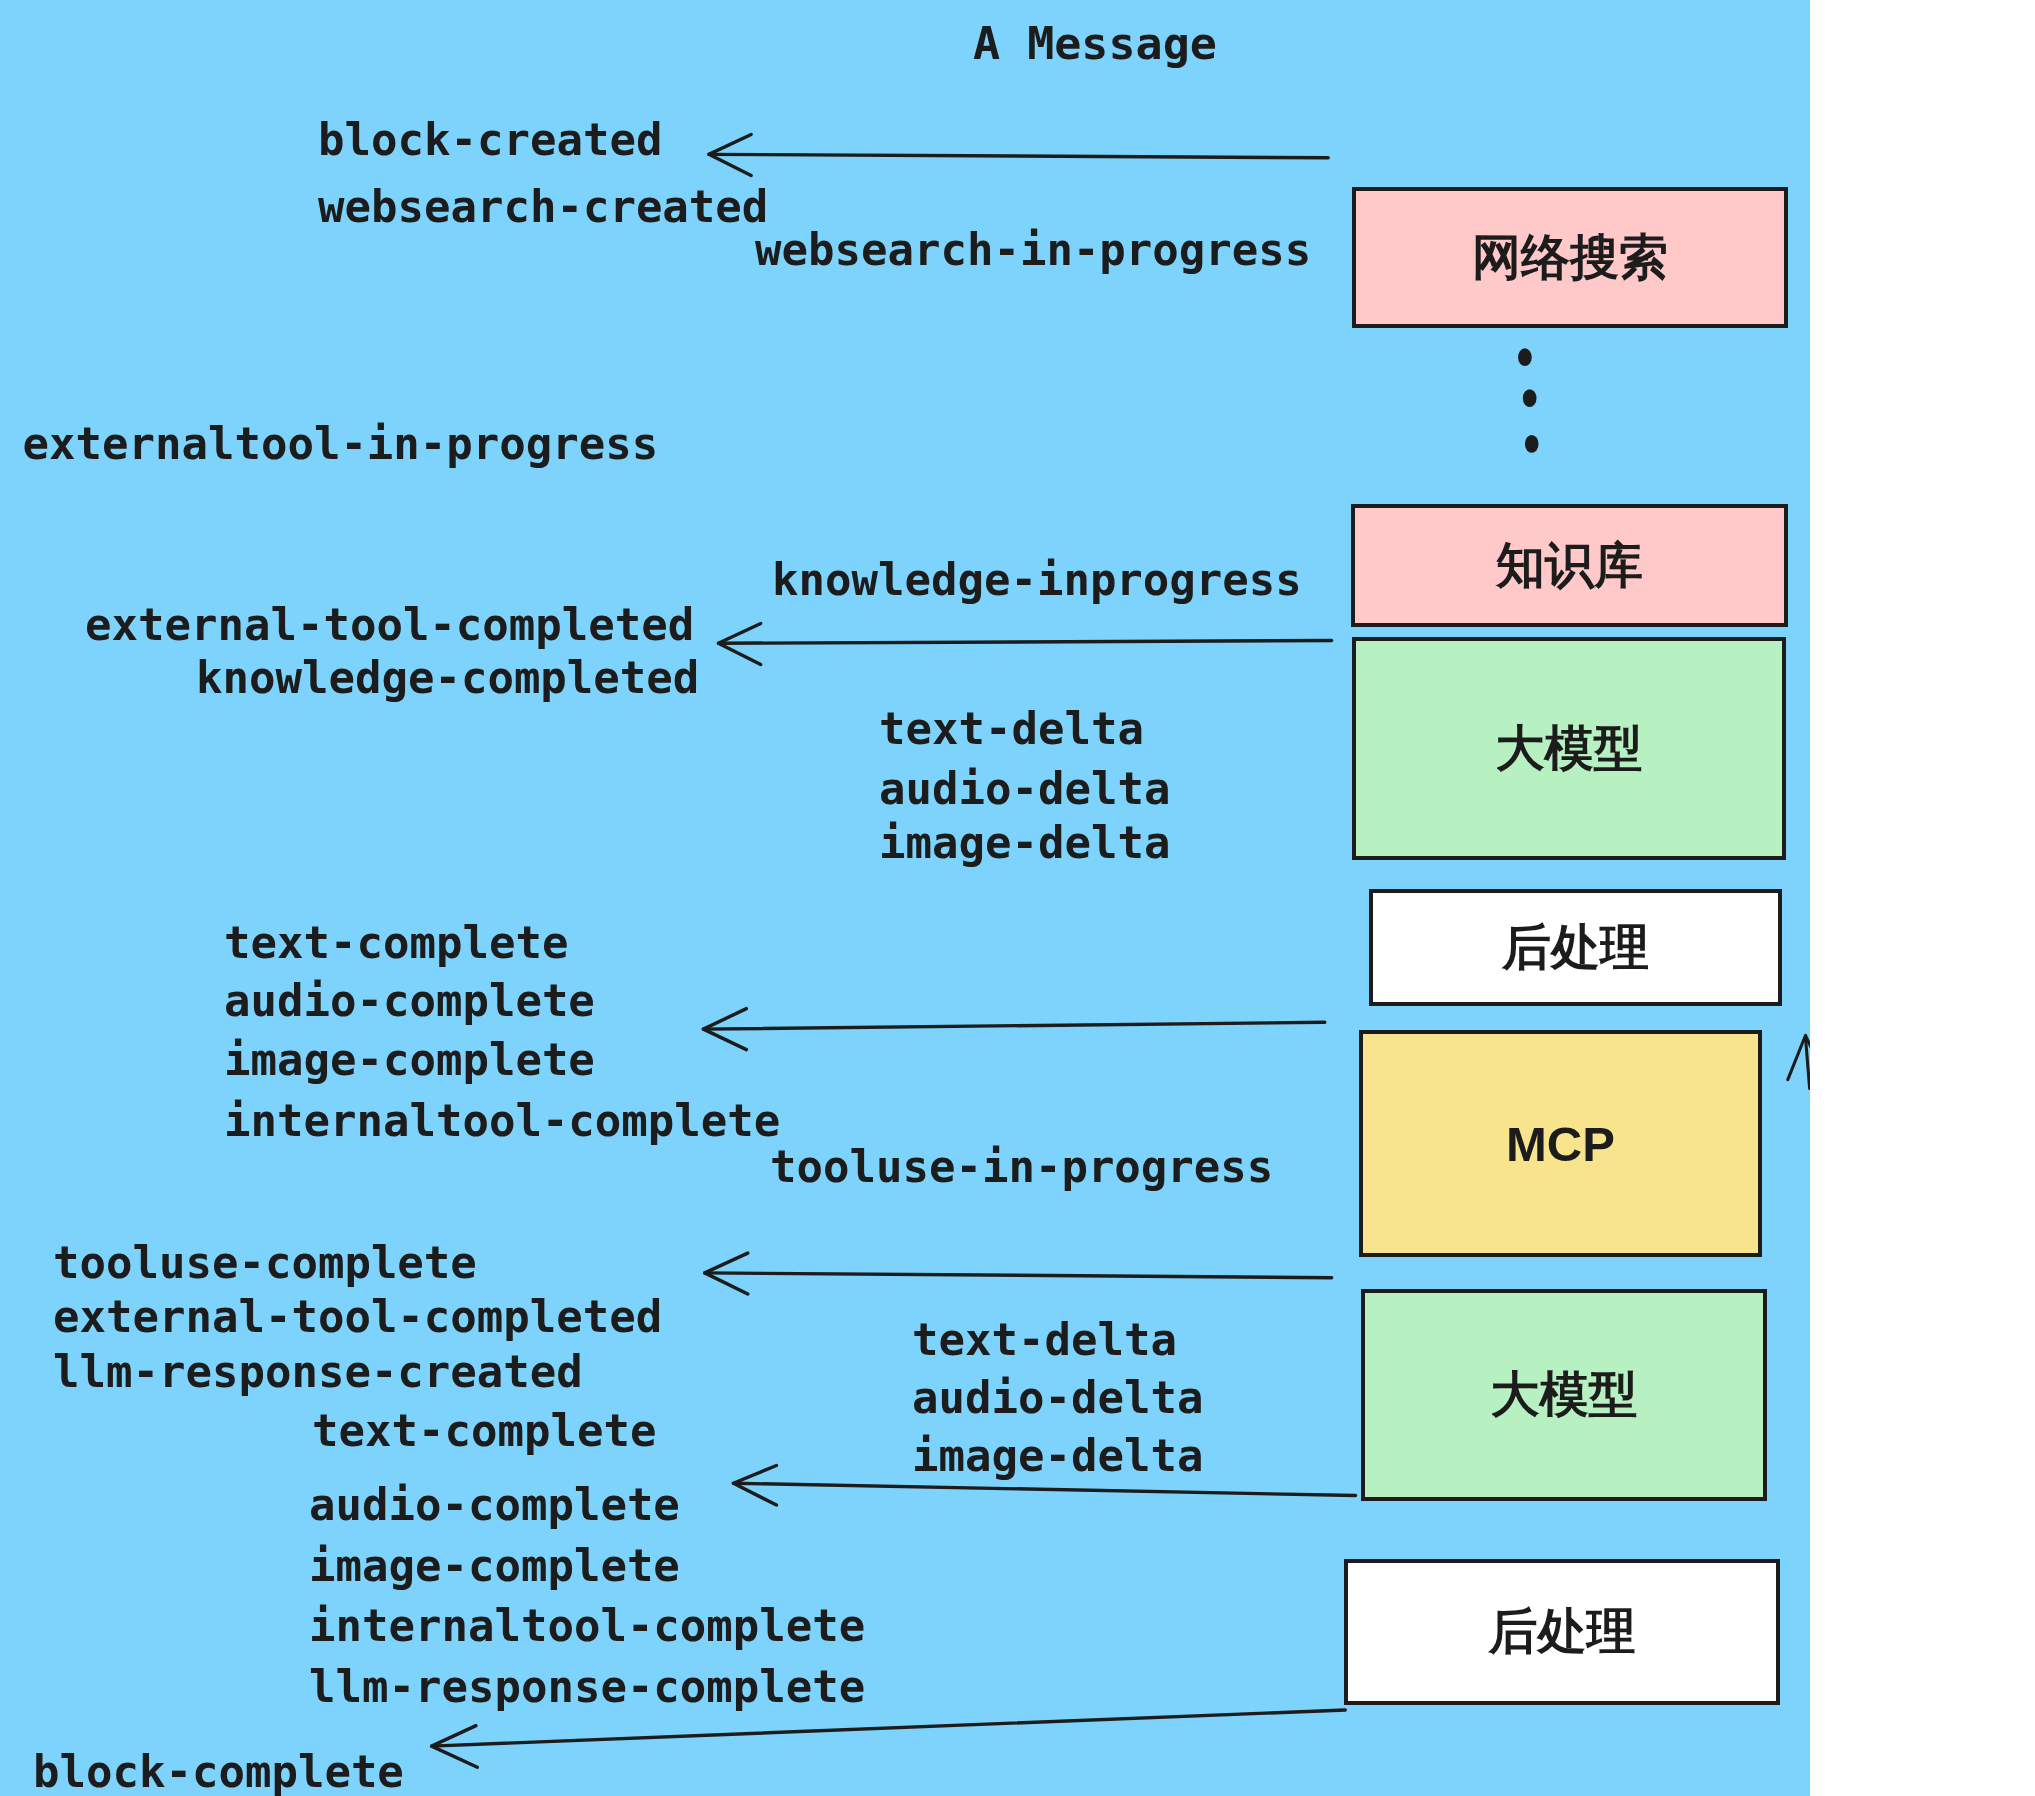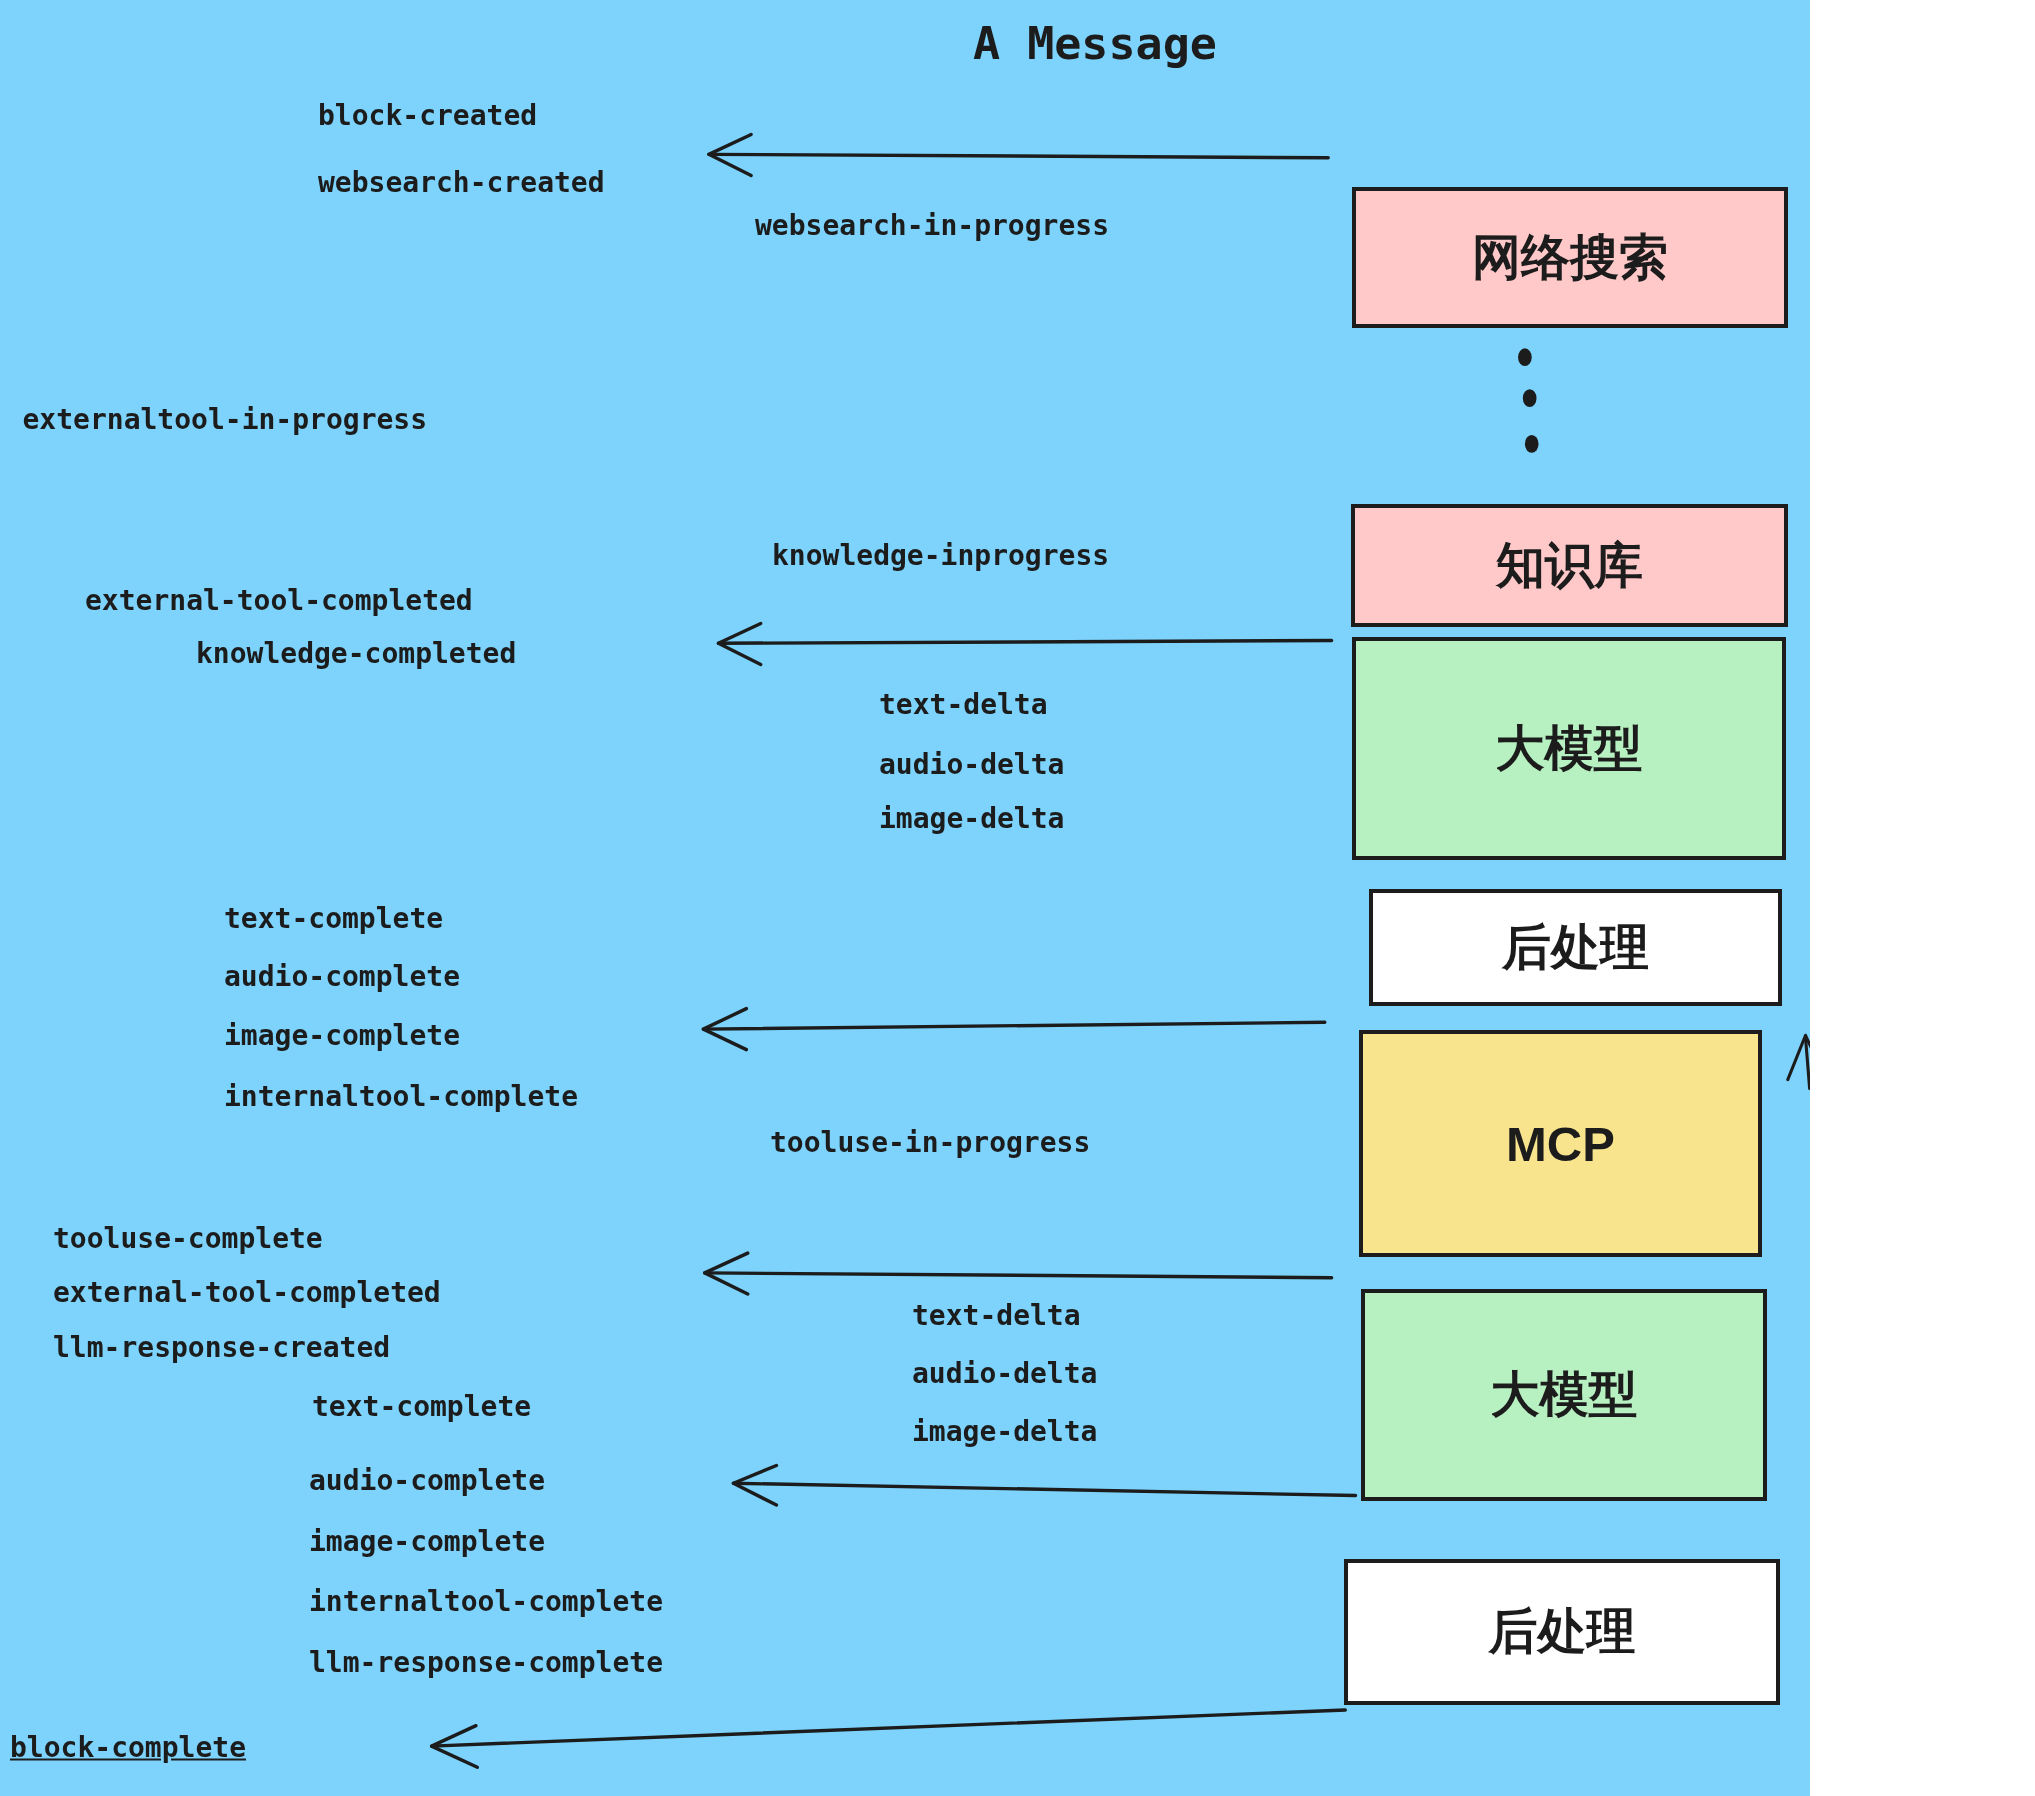--- a/index.html
+++ b/index.html
@@ -12,23 +12,24 @@
     overflow:hidden;
   }
   .title{
     position:absolute;
     font-size:45px;font-weight:700;
     transform:translateY(-50%);
     white-space:pre;
   }
   .evt{
     position:absolute;
-    font-size:28px;font-weight:600;
+    font-size:44px;font-weight:600;
     transform:translateY(-50%);
     white-space:pre;
+    margin-top:24px;
   }
   .box{
     position:absolute;
     border:4.1px solid #1c1c1c;
     box-sizing:border-box;
     display:flex;align-items:center;justify-content:center;
   }
   .box .lbl{
     font-family:"DejaVu Sans","Liberation Sans",sans-serif;
     font-size:49px;font-weight:600;
@@ -127,21 +128,21 @@
   <div class="evt" style="left:53px;top:1292px;">external-tool-completed</div>
   <div class="evt" style="left:53px;top:1347px;">llm-response-created</div>
   <div class="evt" style="left:912px;top:1315px;">text-delta</div>
   <div class="evt" style="left:912px;top:1373px;">audio-delta</div>
   <div class="evt" style="left:912px;top:1431px;">image-delta</div>
   <div class="evt" style="left:312px;top:1406px;">text-complete</div>
   <div class="evt" style="left:309px;top:1480px;">audio-complete</div>
   <div class="evt" style="left:309px;top:1541px;">image-complete</div>
   <div class="evt" style="left:309px;top:1601px;">internaltool-complete</div>
   <div class="evt" style="left:309px;top:1662px;">llm-response-complete</div>
-  <div class="evt" style="left:10px;top:1747px;text-decoration:underline;">block-complete</div>
+  <div class="evt" style="left:33px;top:1747px;">block-complete</div>
 
   <div class="box pink" style="left:1352px;top:172px;width:436px;height:141px;margin-top:15px;">
     <span class="lbl">网络搜索</span>
   </div>
   <div class="box pink" style="left:1351px;top:504px;width:437px;height:123px;">
     <span class="lbl">知识库</span>
   </div>
   <div class="box green" style="left:1352px;top:637px;width:434px;height:223px;">
     <span class="lbl">大模型</span>
   </div>

